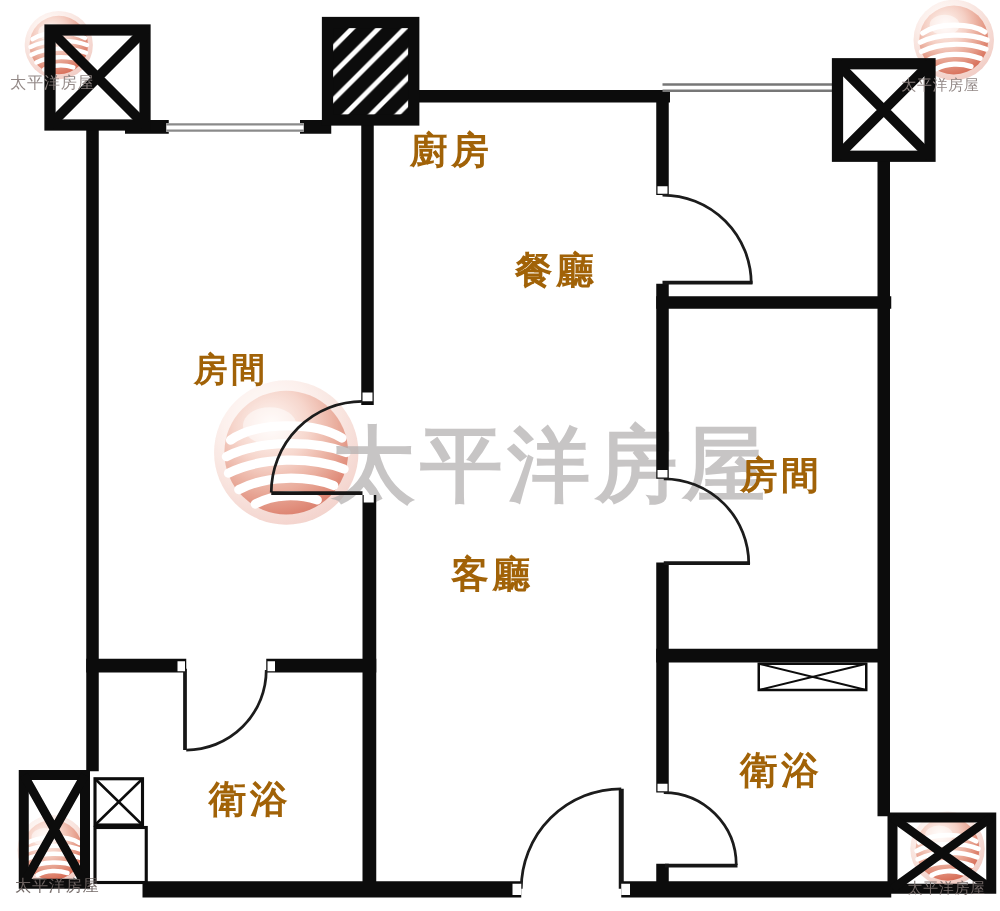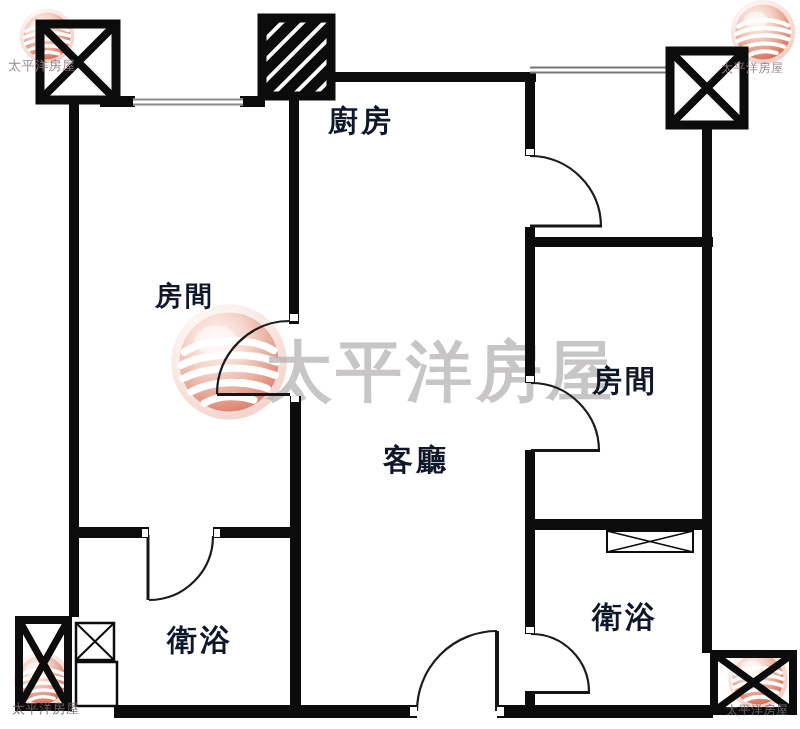--- a/index.html
+++ b/index.html
@@ -2,21 +2,21 @@
 <html><head>
 <meta charset="utf-8">
 <style>
   html,body{margin:0;padding:0;background:#ffffff;}
   .stage{position:relative;width:800px;height:729px;overflow:hidden;background:#fff;
          font-family:"DejaVu Sans",sans-serif;}
   .layer{position:absolute;left:0;top:0;width:800px;height:729px;}
   .z0{z-index:0}.z1{z-index:1}.z2{z-index:2}.z3{z-index:3}
   svg{display:block}
   .room-label{position:absolute;transform:translate(-50%,-50%);font-weight:700;
-              font-size:30px;color:#0f172a;letter-spacing:3px;white-space:nowrap;}
+              font-size:30px;color:#a16207;letter-spacing:3px;white-space:nowrap;}
   .wm-center{position:absolute;left:266px;top:327px;font-family:"DejaVu Serif",serif;
              font-weight:700;font-size:66px;letter-spacing:4px;
              color:rgba(178,175,175,0.72);white-space:nowrap;}
   .wm-corner{position:absolute;font-family:"DejaVu Serif",serif;font-size:13px;
              letter-spacing:0.5px;color:rgba(141,131,129,0.95);white-space:nowrap;}
 </style>
 </head>
 <body>
 
 <div class="stage">
@@ -157,23 +157,24 @@
         <rect x="142" y="529" width="6" height="8"></rect>
         <rect x="214" y="529" width="6" height="8"></rect>
         <rect x="410" y="707" width="7" height="9"></rect>
         <rect x="497" y="707" width="7" height="9"></rect>
       </g>
     </g>
   </svg>
 
   <div class="layer z3">
     <div class="room-label" style="left:361px;top:121px;">廚房</div>
+    <div class="room-label" style="left:445px;top:217px;">餐廳</div>
     <div class="room-label" style="left:185px;top:296px;font-size:27px;">房間</div>
     <div class="room-label" style="left:625px;top:381px;">房間</div>
-    <div class="room-label" style="left:416px;top:460px;">客廳</div>
+    <div class="room-label" style="left:394px;top:460px;">客廳</div>
     <div class="room-label" style="left:200px;top:640px;">衛浴</div>
     <div class="room-label" style="left:625px;top:617px;">衛浴</div>
 
     <div class="wm-corner" style="left:8px;top:57px;">太平洋房屋</div>
     <div class="wm-corner" style="left:721px;top:60px;font-size:12px;">太平洋房屋</div>
     <div class="wm-corner" style="left:12px;top:700px;color:rgba(110,100,98,0.95);">太平洋房屋</div>
     <div class="wm-corner" style="left:726px;top:702px;font-size:12px;color:rgba(120,110,108,0.95);">太平洋房屋</div>
   </div>
 
 </div>

